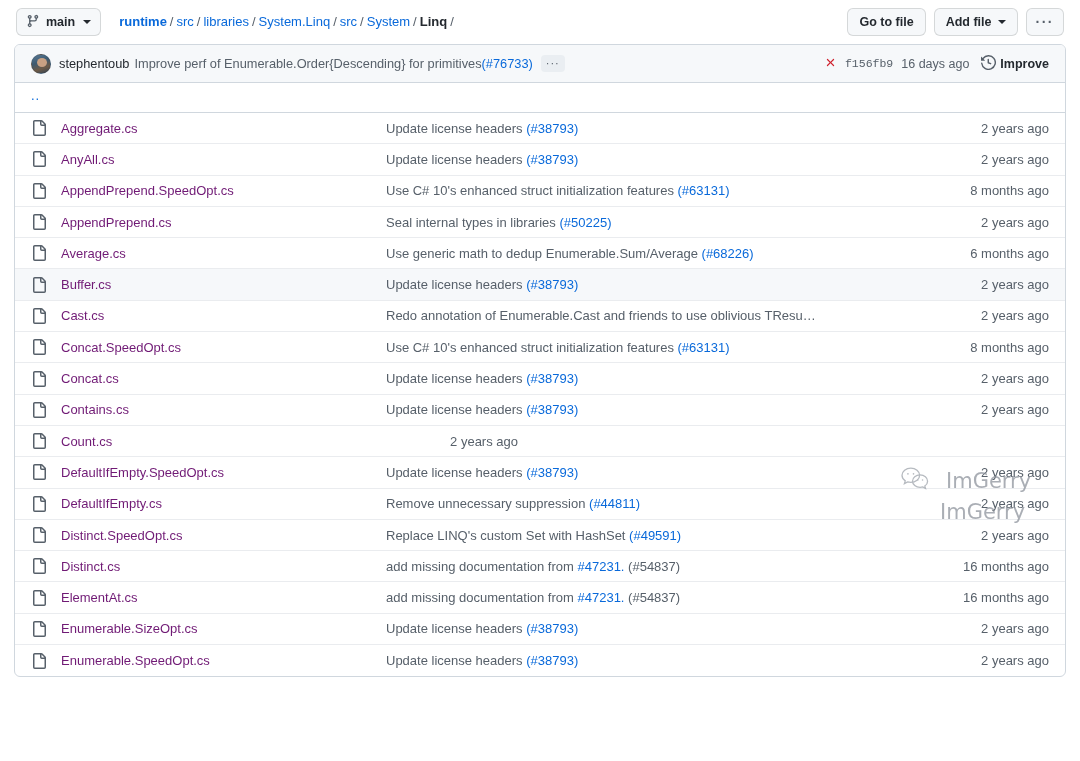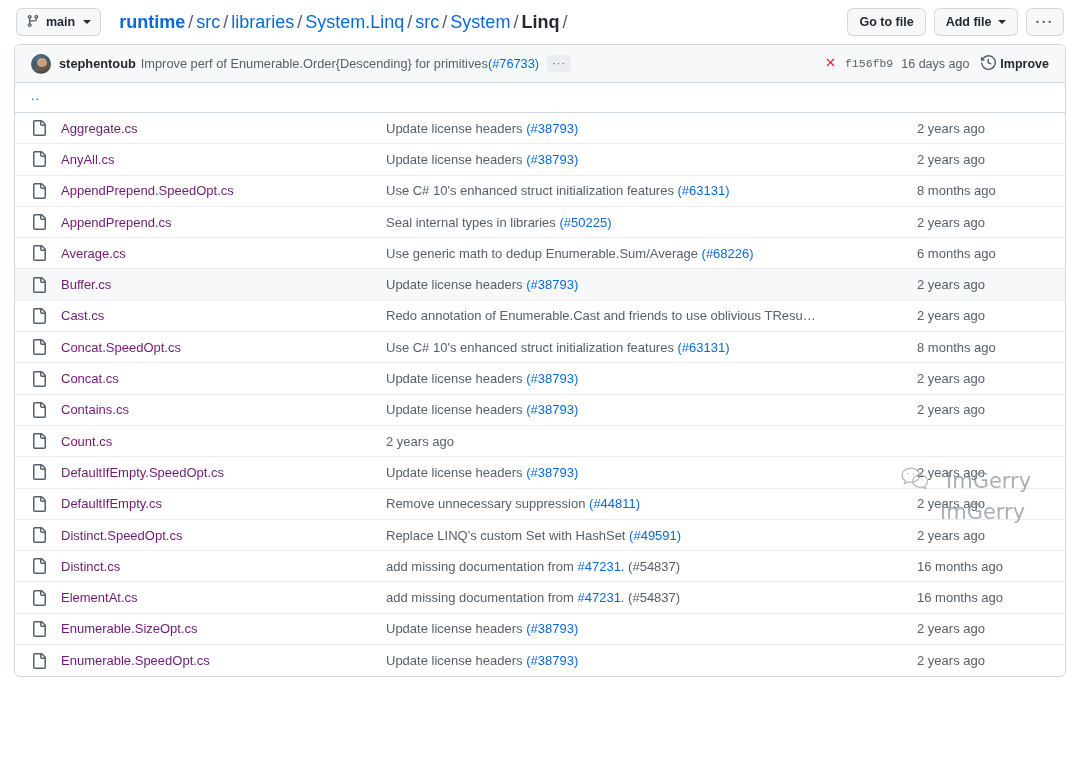--- a/index.html
+++ b/index.html
@@ -36,21 +36,21 @@
   }
   .branch-btn .caret {
     width: 0; height: 0;
     border-left: 4px solid transparent;
     border-right: 4px solid transparent;
     border-top: 4px solid #24292f;
     margin-left: 2px;
   }
   .breadcrumb {
     margin-left: 18px;
-    font-size: 18px;
+    font-size: 13px;
     line-height: 20px;
     color: #24292f;
     white-space: nowrap;
     overflow: hidden;
   }
   .breadcrumb a {
     color: #0969da;
     text-decoration: none;
     font-weight: 600;
   }
@@ -116,21 +116,21 @@
     border: 1px solid rgba(27,31,36,0.10);
     position: relative;
     overflow: hidden;
   }
   .avatar::after {
     content:"";
     position:absolute; left:5px; top:3px; width:10px; height:9px;
     border-radius:50%;
     background:#c9a183;
   }
-  .commit-author { font-weight: 700; color: #24292f; margin-right: 5px; }
+  .commit-author { font-weight: 400; color: #24292f; margin-right: 5px; }
   .commit-msg { color: #57606a; white-space: nowrap; overflow: hidden; text-overflow: ellipsis; }
   .commit-msg a { color: #0969da; text-decoration: none; }
   .commit-ellipsis {
     margin-left: 8px;
     display: inline-flex;
     align-items: center;
     justify-content: center;
     height: 17px;
     padding: 0 5px;
     background: #eaeef2;
@@ -191,21 +191,21 @@
     font-size: 13px;
   }
   .file-row.hover { background: #f6f8fa; }
   .file-row:last-child { border-bottom: none; }
 
   .cell-icon { width: 30px; flex: 0 0 30px; display: flex; align-items: center; }
   .cell-name { flex: 0 0 325px; overflow: hidden; white-space: nowrap; text-overflow: ellipsis; }
   .cell-name a { color: #701a75; text-decoration: none; }
   .cell-msg { flex: 1 1 auto; overflow: hidden; white-space: nowrap; text-overflow: ellipsis; color: #57606a; padding-right: 12px; }
   .cell-msg a { color: #0969da; text-decoration: none; }
-  .cell-time { flex: 0 0 132px; color: #57606a; white-space: nowrap; }
+  .cell-time { flex: 0 0 132px; text-align: right; color: #57606a; white-space: nowrap; }
 
   
   .watermark {
     position: absolute;
     right: 0px;
     bottom: 8px;
     width: 180px;
     height: 70px;
     pointer-events: none;
     opacity: 0.72;

